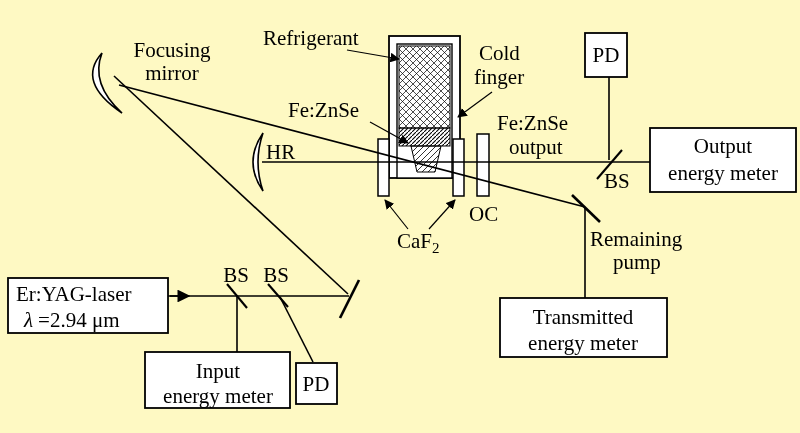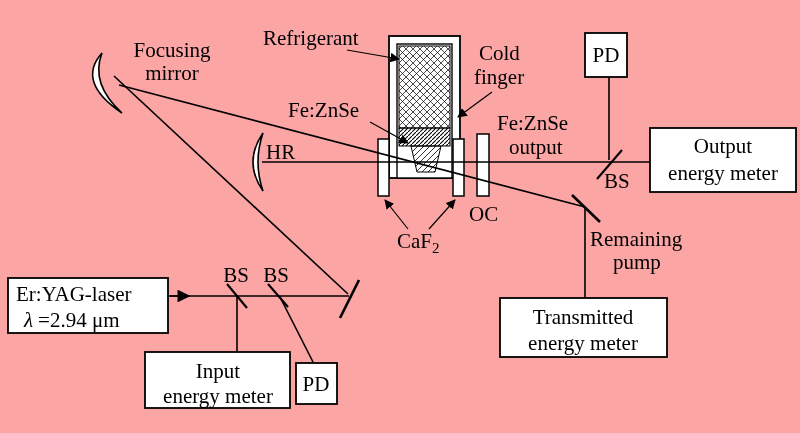--- a/index.html
+++ b/index.html
@@ -1,20 +1,20 @@
 <!DOCTYPE html>
 <html><head>
 <meta charset="utf-8">
 <style>
   html, body { margin: 0; padding: 0; background: #ffffff; }
   .stage {
     position: relative;
     width: 800px;
     height: 433px;
-    background: #fca5a5;
+    background: #fef9c3;
     overflow: hidden;
   }
   svg { display: block; }
   text, tspan {
     font-family: "Liberation Serif", "DejaVu Serif", serif;
     font-size: 21px;
     fill: #000000;
   }
   .beam   { stroke: #000; stroke-width: 1.6; fill: none; }
   .mirror-line { stroke: #000; stroke-width: 2.6; fill: none; }

